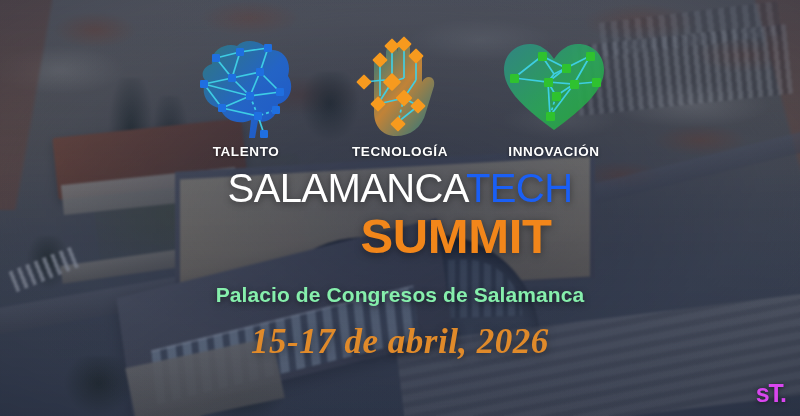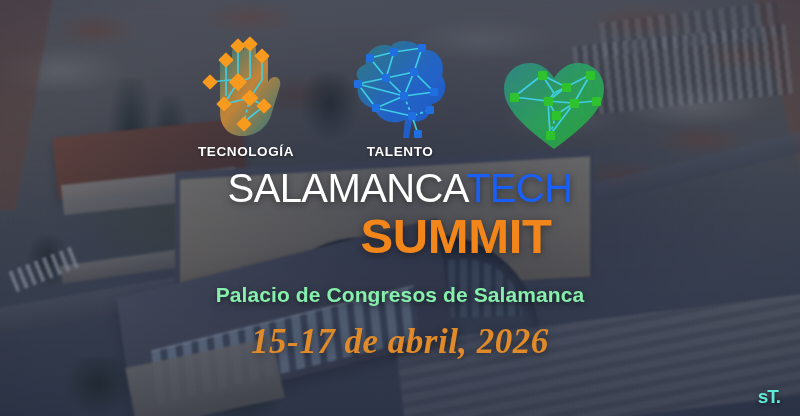--- a/index.html
+++ b/index.html
@@ -263,23 +263,23 @@
     margin-top:16px;
     color:#e08a2a;
     font-family:"Liberation Serif", serif;
     font-style:italic; font-weight:bold;
     font-size:35px; line-height:1.08;
     letter-spacing:.5px;
     text-shadow:0 2px 8px rgba(0,0,0,.38);
   }
 
   .brand-logo {
-    position:absolute; right:20px; bottom:10px;
-    color:#5eead4;
-    font-size:19px; font-weight:bold;
+    position:absolute; right:14px; bottom:10px;
+    color:#d946ef;
+    font-size:25px; font-weight:bold;
     letter-spacing:-1px;
     line-height:1;
     text-shadow:0 1px 4px rgba(0,0,0,.5);
   }
 </style>
 </head>
 <body>
 
 <div id="poster">
 
@@ -320,20 +320,64 @@
     <div class="photo-soft"></div>
     <div class="photo-grade"></div>
     <div class="photo-tint"></div>
     <div class="center-scrim"></div>
     <div class="vignette"></div>
   </div>
 
   <div class="content">
 
     <div class="pillars">
+
+      <div class="pillar">
+        <svg width="108" height="106" viewBox="0 0 108 106">
+          <defs>
+            <linearGradient id="gBrain" x1="0" y1="0" x2="1" y2="1">
+              <stop offset="0%" stop-color="#2f7d80" stop-opacity=".92"></stop>
+              <stop offset="55%" stop-color="#2166cf" stop-opacity=".92"></stop>
+              <stop offset="100%" stop-color="#1b5bd4" stop-opacity=".92"></stop>
+            </linearGradient>
+          </defs>
+          <path d="M20 30 C18 16 34 8 45 12 C52 4 70 6 76 16 C92 14 100 28 96 42
+                   C103 52 98 68 86 70 C86 82 76 90 66 87 L63 104 L57 104 L59 86
+                   C46 92 32 86 28 74 C14 72 8 58 14 47 C8 42 10 33 20 30 Z" fill="url(#gBrain)"></path>
+          <g stroke="#3fd2e8" stroke-width="1.7" opacity=".95" fill="none">
+            <path d="M24 24 L48 18 L76 14"></path>
+            <path d="M24 24 L40 44 L12 50"></path>
+            <path d="M40 44 L48 18"></path>
+            <path d="M40 44 L68 38 L76 14"></path>
+            <path d="M40 44 L58 62 L12 50"></path>
+            <path d="M58 62 L68 38"></path>
+            <path d="M58 62 L88 58"></path>
+            <path d="M58 62 L30 74 L12 50"></path>
+            <path d="M68 38 L88 58"></path>
+            <path d="M58 62 L66 82 L84 76" stroke-dasharray="3 3"></path>
+            <path d="M66 82 L72 100"></path>
+            <path d="M30 74 L66 82"></path>
+          </g>
+          <g fill="#1f6fe0">
+            <rect x="20" y="20" width="8" height="8" rx="1.2"></rect>
+            <rect x="44" y="14" width="8" height="8" rx="1.2"></rect>
+            <rect x="72" y="10" width="8" height="8" rx="1.2"></rect>
+            <rect x="36" y="40" width="8" height="8" rx="1.2"></rect>
+            <rect x="8" y="46" width="8" height="8" rx="1.2"></rect>
+            <rect x="64" y="34" width="8" height="8" rx="1.2"></rect>
+            <rect x="54" y="58" width="8" height="8" rx="1.2"></rect>
+            <rect x="84" y="54" width="8" height="8" rx="1.2"></rect>
+            <rect x="26" y="70" width="8" height="8" rx="1.2"></rect>
+            <rect x="62" y="78" width="8" height="8" rx="1.2"></rect>
+            <rect x="80" y="72" width="8" height="8" rx="1.2"></rect>
+            <rect x="68" y="96" width="8" height="8" rx="1.2"></rect>
+          </g>
+        </svg>
+        <div class="pillar-label">TALENTO</div>
+      </div>
 
       <div class="pillar">
         <svg width="108" height="106" viewBox="0 0 108 106">
           <defs>
             <linearGradient id="gHand" x1="0.1" y1="0" x2="0.9" y2="1">
               <stop offset="0%" stop-color="#2f7d80" stop-opacity=".9"></stop>
               <stop offset="48%" stop-color="#d08a35" stop-opacity=".9"></stop>
               <stop offset="100%" stop-color="#2f7d80" stop-opacity=".9"></stop>
             </linearGradient>
           </defs>
@@ -386,64 +430,20 @@
                 <rect x="-5.5" y="-5.5" width="11" height="11" rx="1"></rect>
               </g>
           </g>
         </svg>
         <div class="pillar-label">TECNOLOGÍA</div>
       </div>
 
       <div class="pillar">
         <svg width="108" height="106" viewBox="0 0 108 106">
           <defs>
-            <linearGradient id="gBrain" x1="0" y1="0" x2="1" y2="1">
-              <stop offset="0%" stop-color="#2f7d80" stop-opacity=".92"></stop>
-              <stop offset="55%" stop-color="#2166cf" stop-opacity=".92"></stop>
-              <stop offset="100%" stop-color="#1b5bd4" stop-opacity=".92"></stop>
-            </linearGradient>
-          </defs>
-          <path d="M20 30 C18 16 34 8 45 12 C52 4 70 6 76 16 C92 14 100 28 96 42
-                   C103 52 98 68 86 70 C86 82 76 90 66 87 L63 104 L57 104 L59 86
-                   C46 92 32 86 28 74 C14 72 8 58 14 47 C8 42 10 33 20 30 Z" fill="url(#gBrain)"></path>
-          <g stroke="#3fd2e8" stroke-width="1.7" opacity=".95" fill="none">
-            <path d="M24 24 L48 18 L76 14"></path>
-            <path d="M24 24 L40 44 L12 50"></path>
-            <path d="M40 44 L48 18"></path>
-            <path d="M40 44 L68 38 L76 14"></path>
-            <path d="M40 44 L58 62 L12 50"></path>
-            <path d="M58 62 L68 38"></path>
-            <path d="M58 62 L88 58"></path>
-            <path d="M58 62 L30 74 L12 50"></path>
-            <path d="M68 38 L88 58"></path>
-            <path d="M58 62 L66 82 L84 76" stroke-dasharray="3 3"></path>
-            <path d="M66 82 L72 100"></path>
-            <path d="M30 74 L66 82"></path>
-          </g>
-          <g fill="#1f6fe0">
-            <rect x="20" y="20" width="8" height="8" rx="1.2"></rect>
-            <rect x="44" y="14" width="8" height="8" rx="1.2"></rect>
-            <rect x="72" y="10" width="8" height="8" rx="1.2"></rect>
-            <rect x="36" y="40" width="8" height="8" rx="1.2"></rect>
-            <rect x="8" y="46" width="8" height="8" rx="1.2"></rect>
-            <rect x="64" y="34" width="8" height="8" rx="1.2"></rect>
-            <rect x="54" y="58" width="8" height="8" rx="1.2"></rect>
-            <rect x="84" y="54" width="8" height="8" rx="1.2"></rect>
-            <rect x="26" y="70" width="8" height="8" rx="1.2"></rect>
-            <rect x="62" y="78" width="8" height="8" rx="1.2"></rect>
-            <rect x="80" y="72" width="8" height="8" rx="1.2"></rect>
-            <rect x="68" y="96" width="8" height="8" rx="1.2"></rect>
-          </g>
-        </svg>
-        <div class="pillar-label">TALENTO</div>
-      </div>
-
-      <div class="pillar">
-        <svg width="108" height="106" viewBox="0 0 108 106">
-          <defs>
             <linearGradient id="gHeart" x1="0" y1="0" x2="1" y2="1">
               <stop offset="0%" stop-color="#2f8a86" stop-opacity=".92"></stop>
               <stop offset="55%" stop-color="#2aa558" stop-opacity=".92"></stop>
               <stop offset="100%" stop-color="#27a53a" stop-opacity=".92"></stop>
             </linearGradient>
           </defs>
           <path d="M54 96 C24 74 4 56 4 36 C4 20 16 10 30 10 C40 10 48 16 54 25
                    C60 16 68 10 78 10 C92 10 104 20 104 36 C104 56 84 74 54 96 Z" fill="url(#gHeart)"></path>
           <g stroke="#3fd2e8" stroke-width="1.7" opacity=".95" fill="none">
             <path d="M14 44 L42 22 L54 40"></path>
@@ -463,20 +463,21 @@
             <rect x="38" y="18" width="9" height="9" rx="1.2"></rect>
             <rect x="62" y="30" width="9" height="9" rx="1.2"></rect>
             <rect x="86" y="18" width="9" height="9" rx="1.2"></rect>
             <rect x="44" y="44" width="9" height="9" rx="1.2"></rect>
             <rect x="70" y="46" width="9" height="9" rx="1.2"></rect>
             <rect x="92" y="44" width="9" height="9" rx="1.2"></rect>
             <rect x="52" y="58" width="9" height="9" rx="1.2"></rect>
             <rect x="46" y="78" width="9" height="9" rx="1.2"></rect>
           </g>
         </svg>
+        <div class="pillar-label">INNOVACIÓN</div>
       </div>
 
     </div>
 
     <div class="lockup">
       <div class="title-line1">
         <span class="t-salamanca">SALAMANCA</span><span class="t-tech">TECH</span>
       </div>
       <div class="title-line2">SUMMIT</div>
       <div class="venue">Palacio de Congresos de Salamanca</div>

